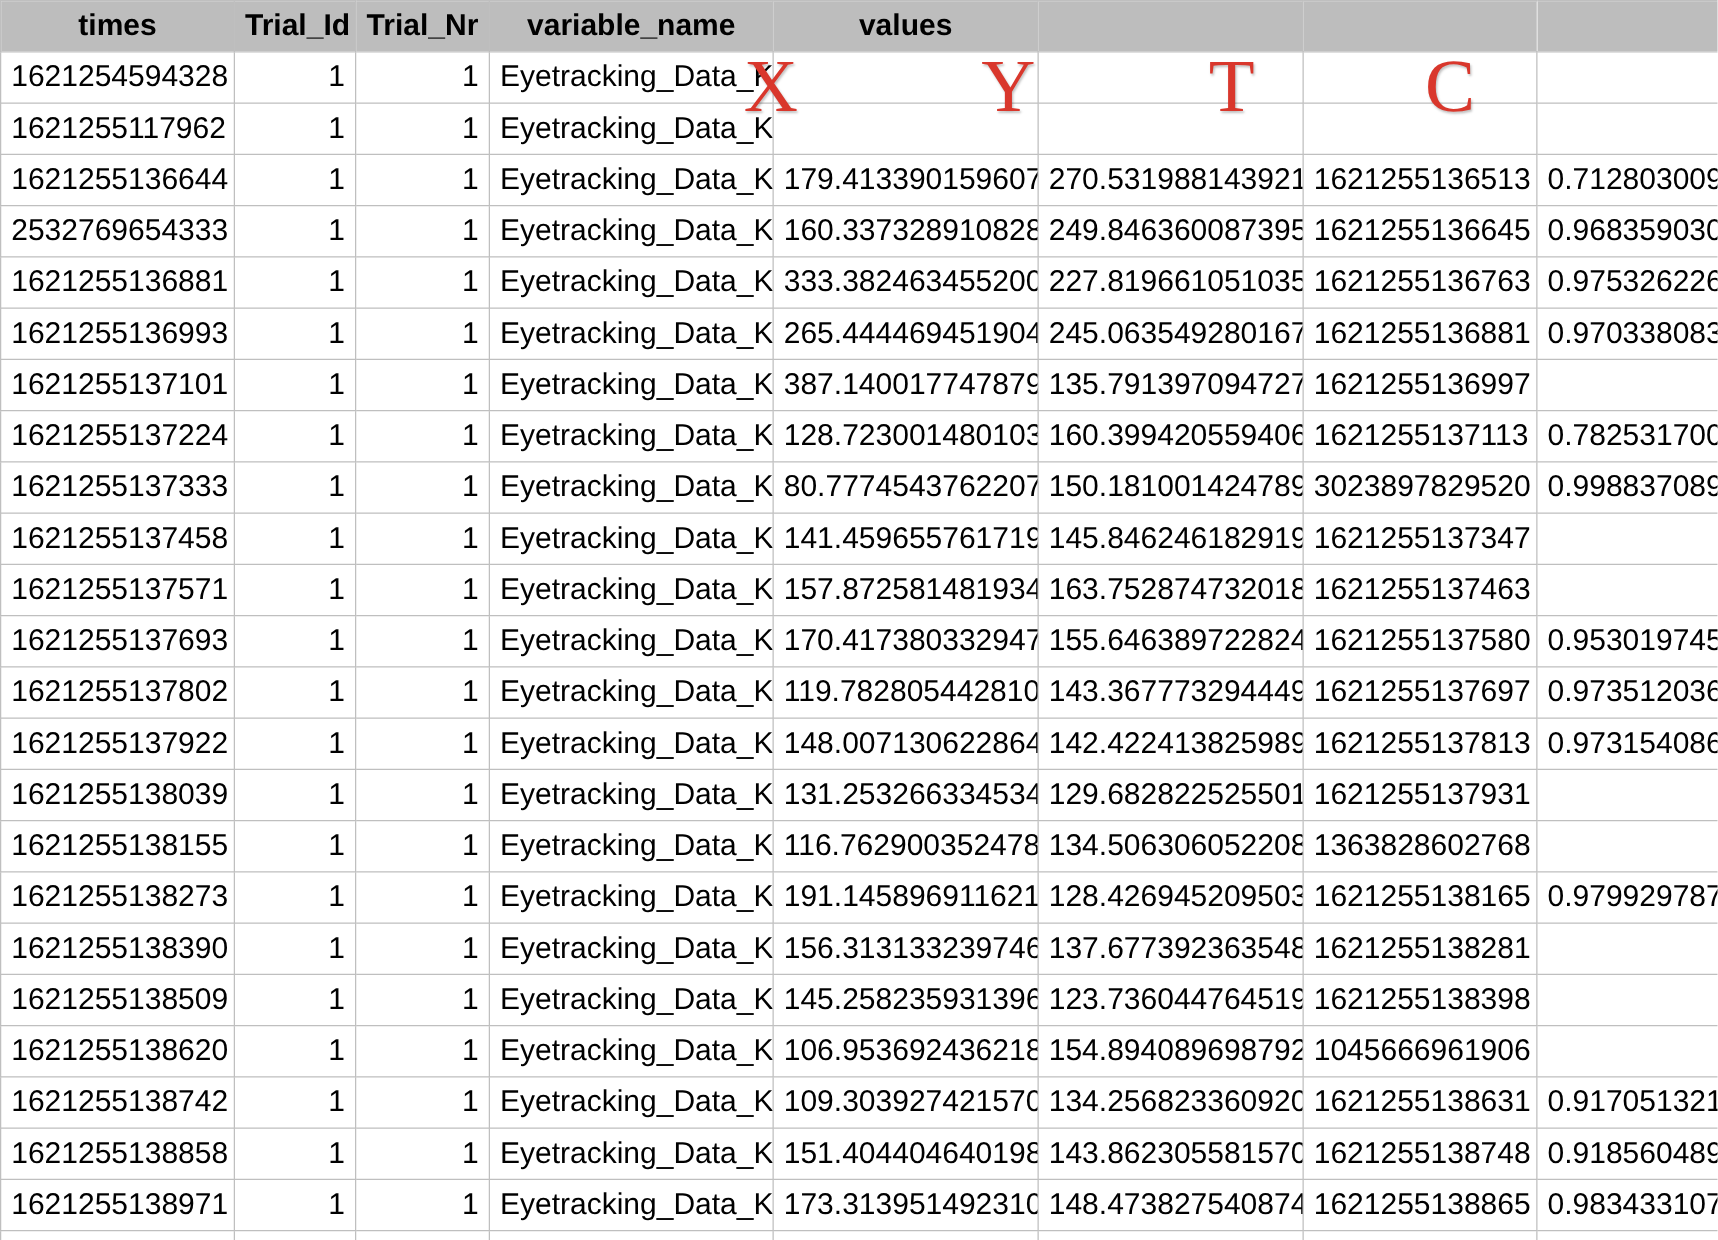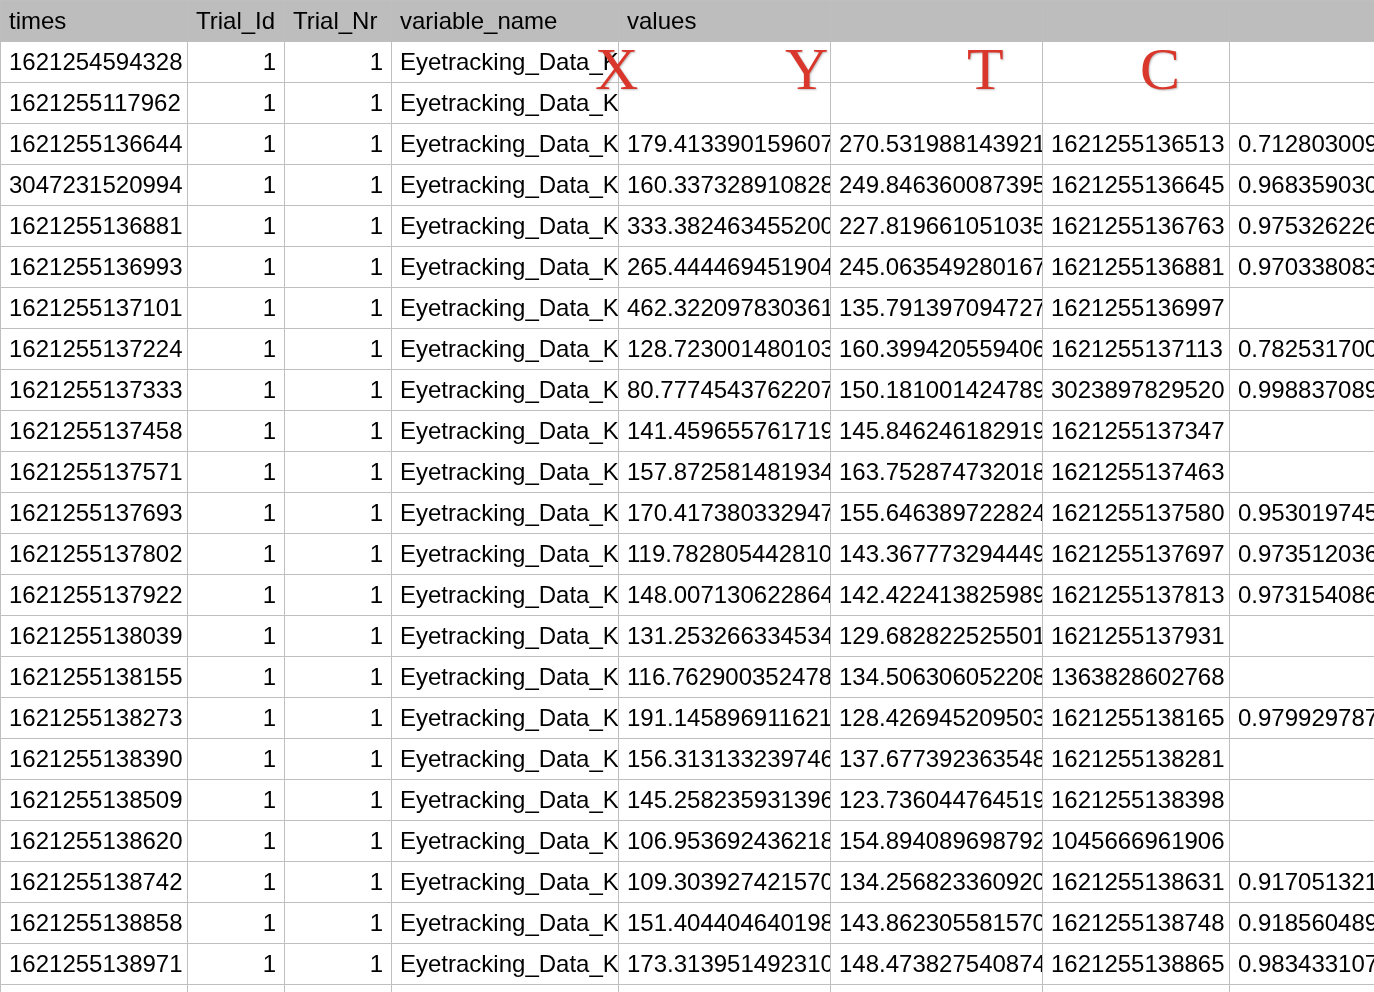--- a/index.html
+++ b/index.html
@@ -22,22 +22,22 @@
     border: 1px solid #bfbfbf;
     padding: 6px 8px;
     height: 27px;
     white-space: nowrap;
     overflow: hidden;
     box-sizing: content-box;
     vertical-align: middle;
   }
   table.data th {
     background: #bdbdbd;
-    font-weight: normal;
-    text-align: left;
+    font-weight: bold;
+    text-align: center;
     color: #000;
   }
   .col-times   { width: 170px; }
   .col-trialid { width: 80px;  text-align: right; }
   .col-trialnr { width: 90px;  text-align: right; }
   .col-varname { width: 210px; text-align: left;  padding-left: 6px;}
   .col-values  { width: 195px; text-align: right; }
   .col-y       { width: 195px; text-align: right; }
   .col-t       { width: 170px; text-align: right; }
   .col-c       { width: 200px; text-align: right; }
@@ -106,21 +106,21 @@
           <td class="col-times">1621255136644</td>
           <td class="col-trialid">1</td>
           <td class="col-trialnr">1</td>
           <td class="col-varname">Eyetracking_Data_Kel</td>
           <td class="col-values">179.41339015960700</td>
           <td class="col-y">270.5319881439210</td>
           <td class="col-t">1621255136513</td>
           <td class="col-c">0.7128030093654630</td>
         </tr>
         <tr>
-          <td class="col-times">3047231520994</td>
+          <td class="col-times">2532769654333</td>
           <td class="col-trialid">1</td>
           <td class="col-trialnr">1</td>
           <td class="col-varname">Eyetracking_Data_Kel</td>
           <td class="col-values">160.33732891082800</td>
           <td class="col-y">249.84636008739500</td>
           <td class="col-t">1621255136645</td>
           <td class="col-c">0.9683590304922390</td>
         </tr>
         <tr>
           <td class="col-times">1621255136881</td>
@@ -140,21 +140,21 @@
           <td class="col-values">265.4444694519040</td>
           <td class="col-y">245.06354928016700</td>
           <td class="col-t">1621255136881</td>
           <td class="col-c">0.9703380834926450</td>
         </tr>
         <tr>
           <td class="col-times">1621255137101</td>
           <td class="col-trialid">1</td>
           <td class="col-trialnr">1</td>
           <td class="col-varname">Eyetracking_Data_Kel</td>
-          <td class="col-values">462.322097830361</td>
+          <td class="col-values">387.140017747879</td>
           <td class="col-y">135.79139709472700</td>
           <td class="col-t">1621255136997</td>
           <td class="col-c">1</td>
         </tr>
         <tr>
           <td class="col-times">1621255137224</td>
           <td class="col-trialid">1</td>
           <td class="col-trialnr">1</td>
           <td class="col-varname">Eyetracking_Data_Kel</td>
           <td class="col-values">128.72300148010300</td>

